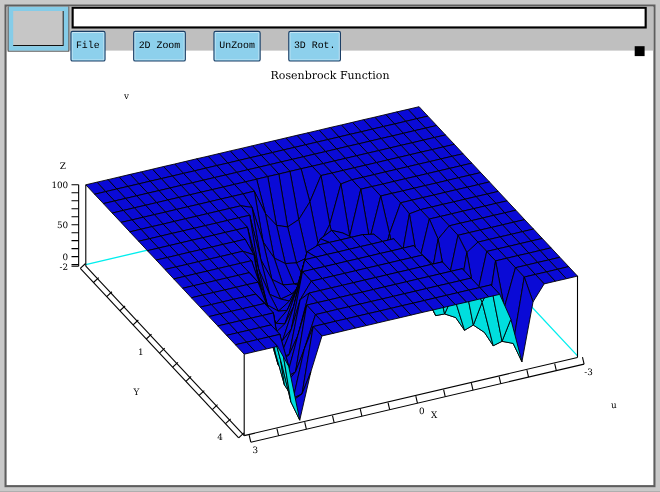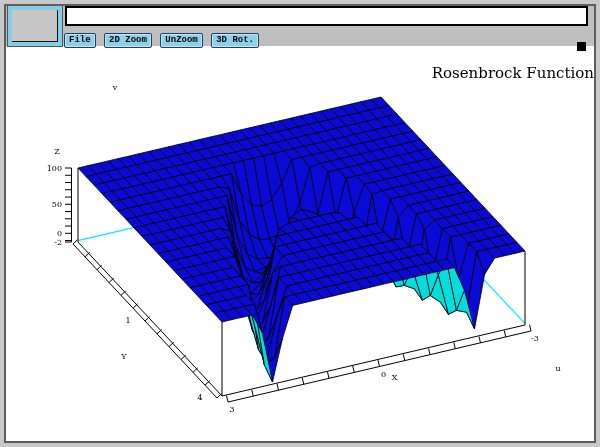--- a/index.html
+++ b/index.html
@@ -25,32 +25,32 @@
   }
   .status-field{
     position:absolute;left:59px;top:0;width:523px;height:20px;box-sizing:border-box;
     background:#ffffff;border:2px solid #000000;
     font-family:"Liberation Mono",monospace;font-size:10px;padding:0 3px;
   }
   .btn-row{
     position:absolute;left:58px;top:22px;height:16px;white-space:nowrap;
   }
   .tb{
-    display:inline-block;height:15px;box-sizing:border-box;
+    display:inline-block;height:28px;box-sizing:border-box;
     background:#8dd0ec;border:1px solid #1c3f66;border-radius:2px;
     box-shadow:inset 0 0 0 1px #c8e7f5;
-    font-family:"Liberation Mono",monospace;font-size:9px;font-weight:bold;color:#000;
-    padding:1px 4px;margin-right:4px;cursor:pointer;line-height:11px;
+    font-family:"Liberation Mono",monospace;font-size:9px;font-weight:normal;color:#000;
+    padding:1px 4px;margin-right:21px;cursor:pointer;line-height:11px;
   }
   .corner-marker{
     position:absolute;left:571px;top:36px;width:9px;height:9px;background:#000000;
   }
   .plot-title{
-    position:absolute;top:58px;left:0;right:0;text-align:right;
-    font-family:"DejaVu Serif",serif;font-size:15px;color:#000;
+    position:absolute;top:58px;left:0;right:0;text-align:center;
+    font-family:"DejaVu Serif",serif;font-size:10px;color:#000;
   }
   #plot-svg{position:absolute;left:0;top:40px;}
   text{font-family:"DejaVu Serif",serif;}
 </style>
 </head>
 <body>
 
 <div class="window">
   <div class="window-inner">
 

